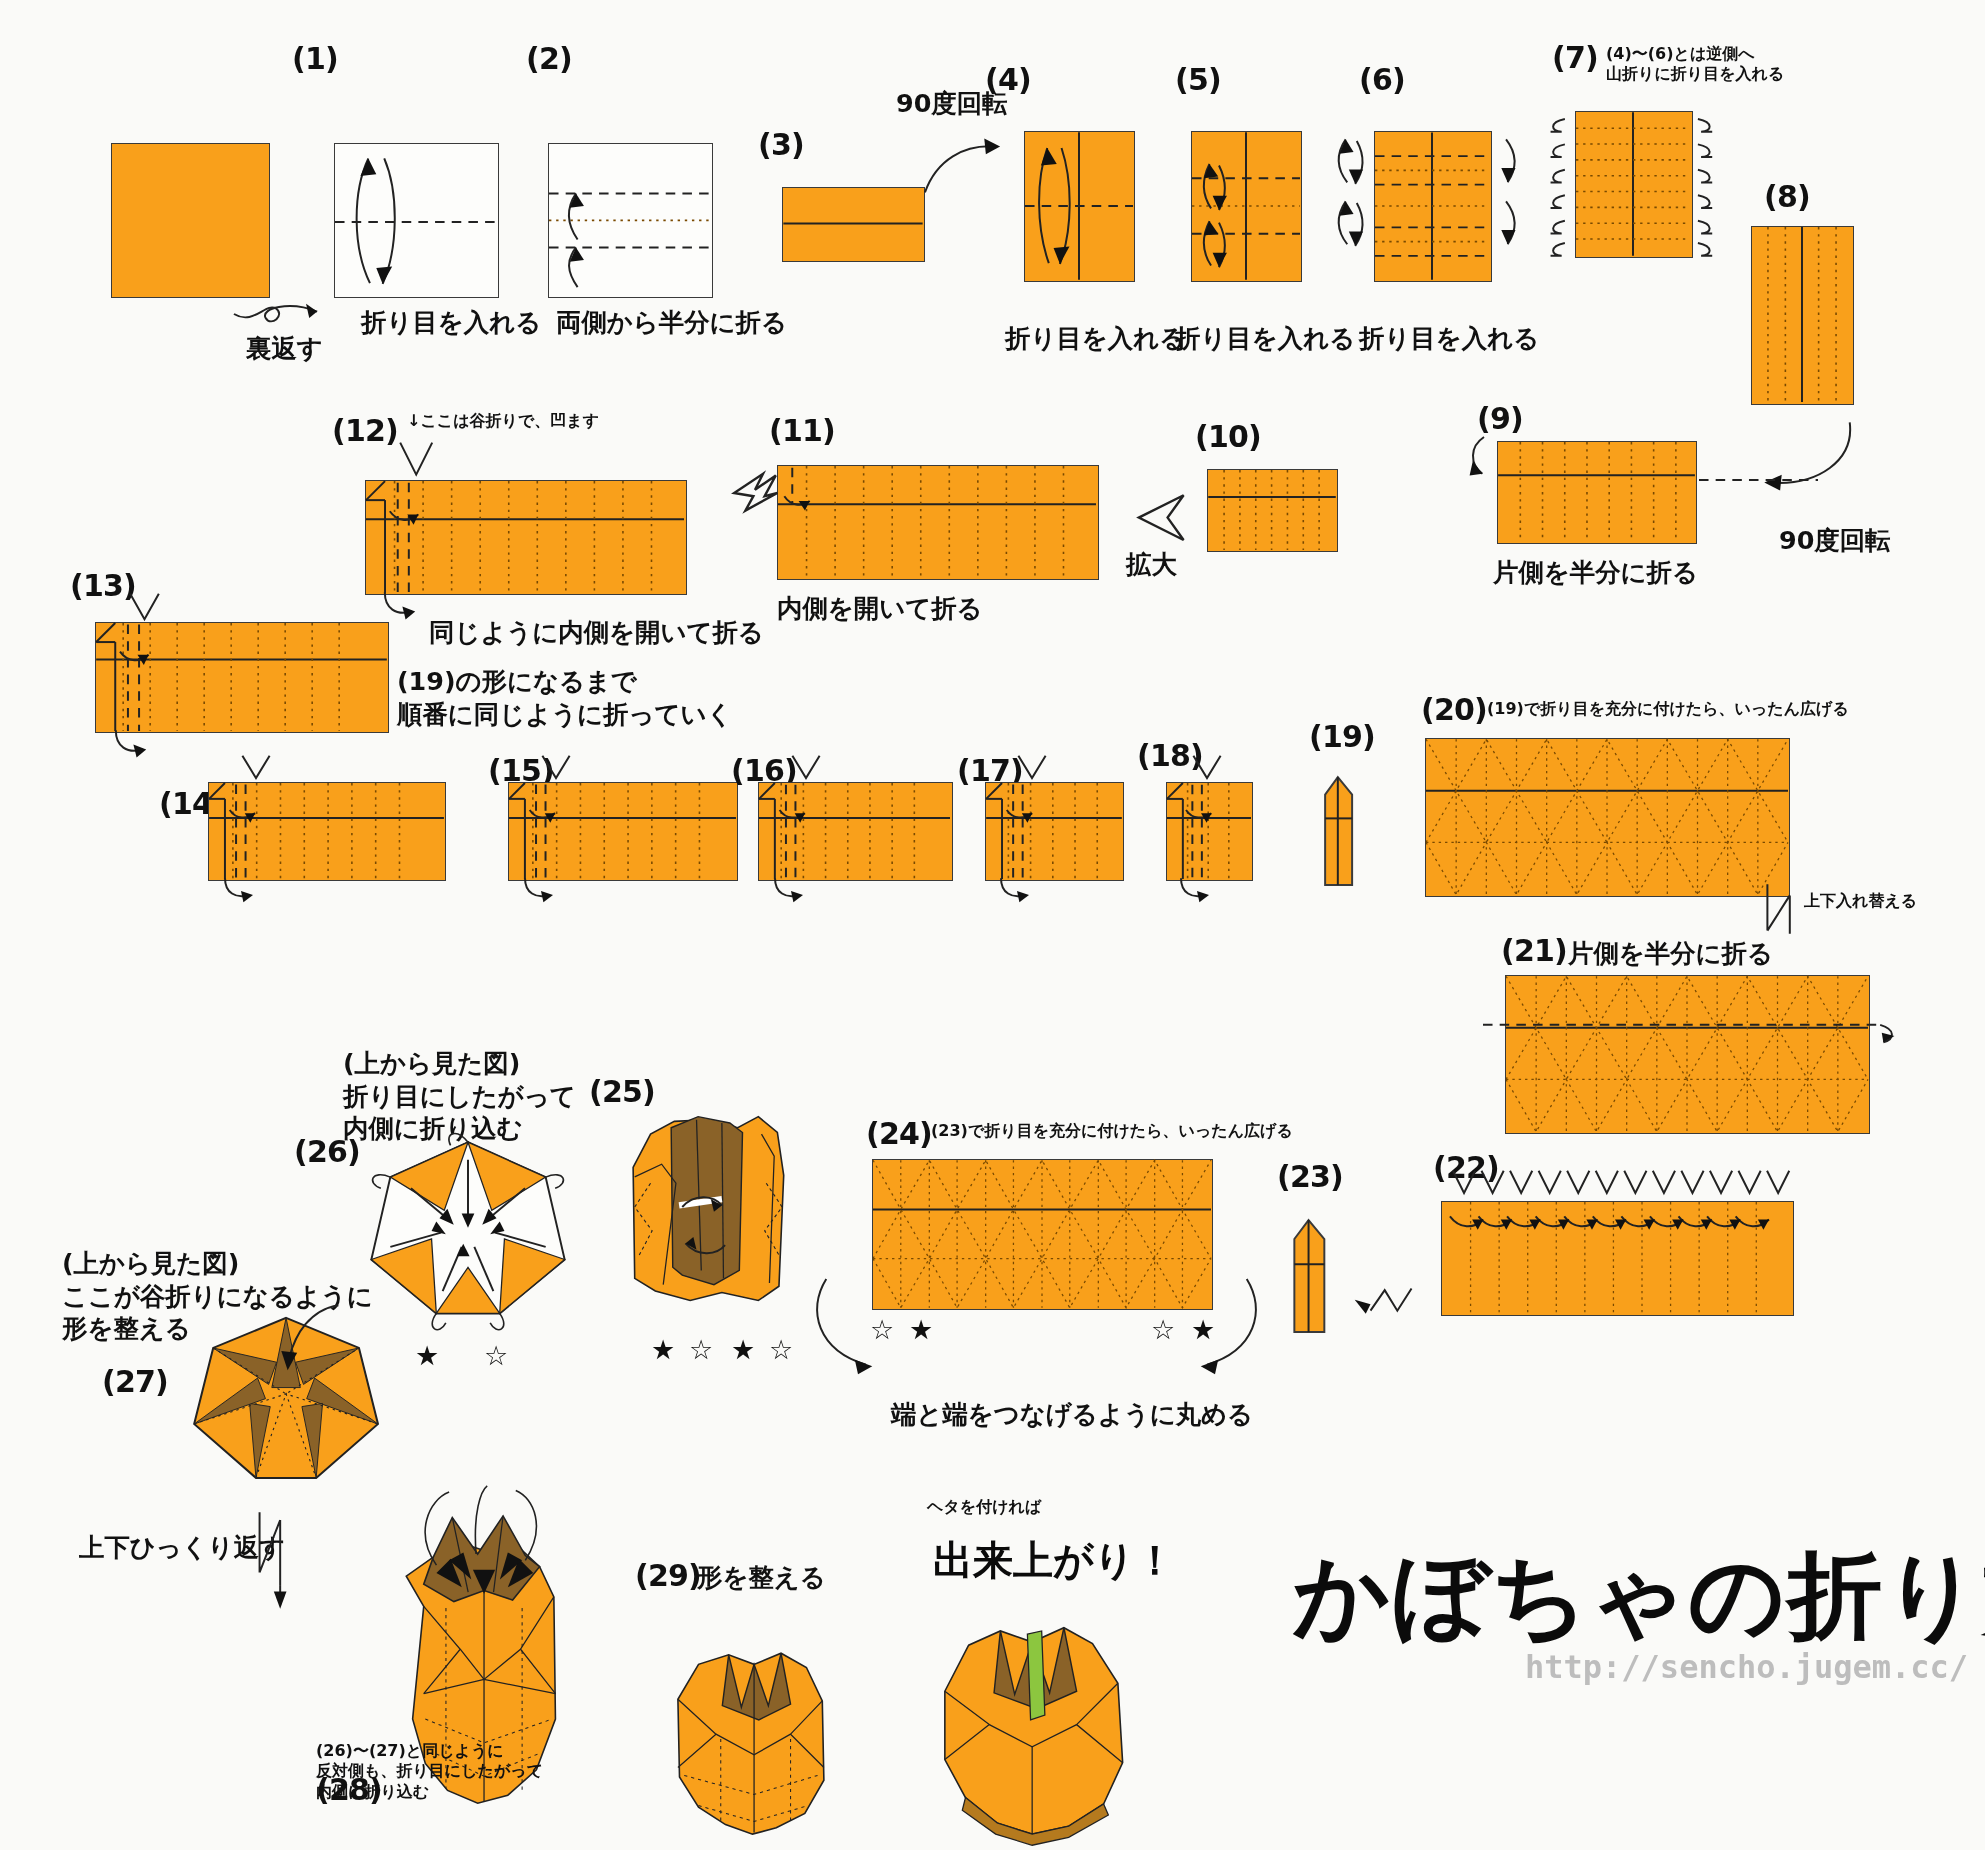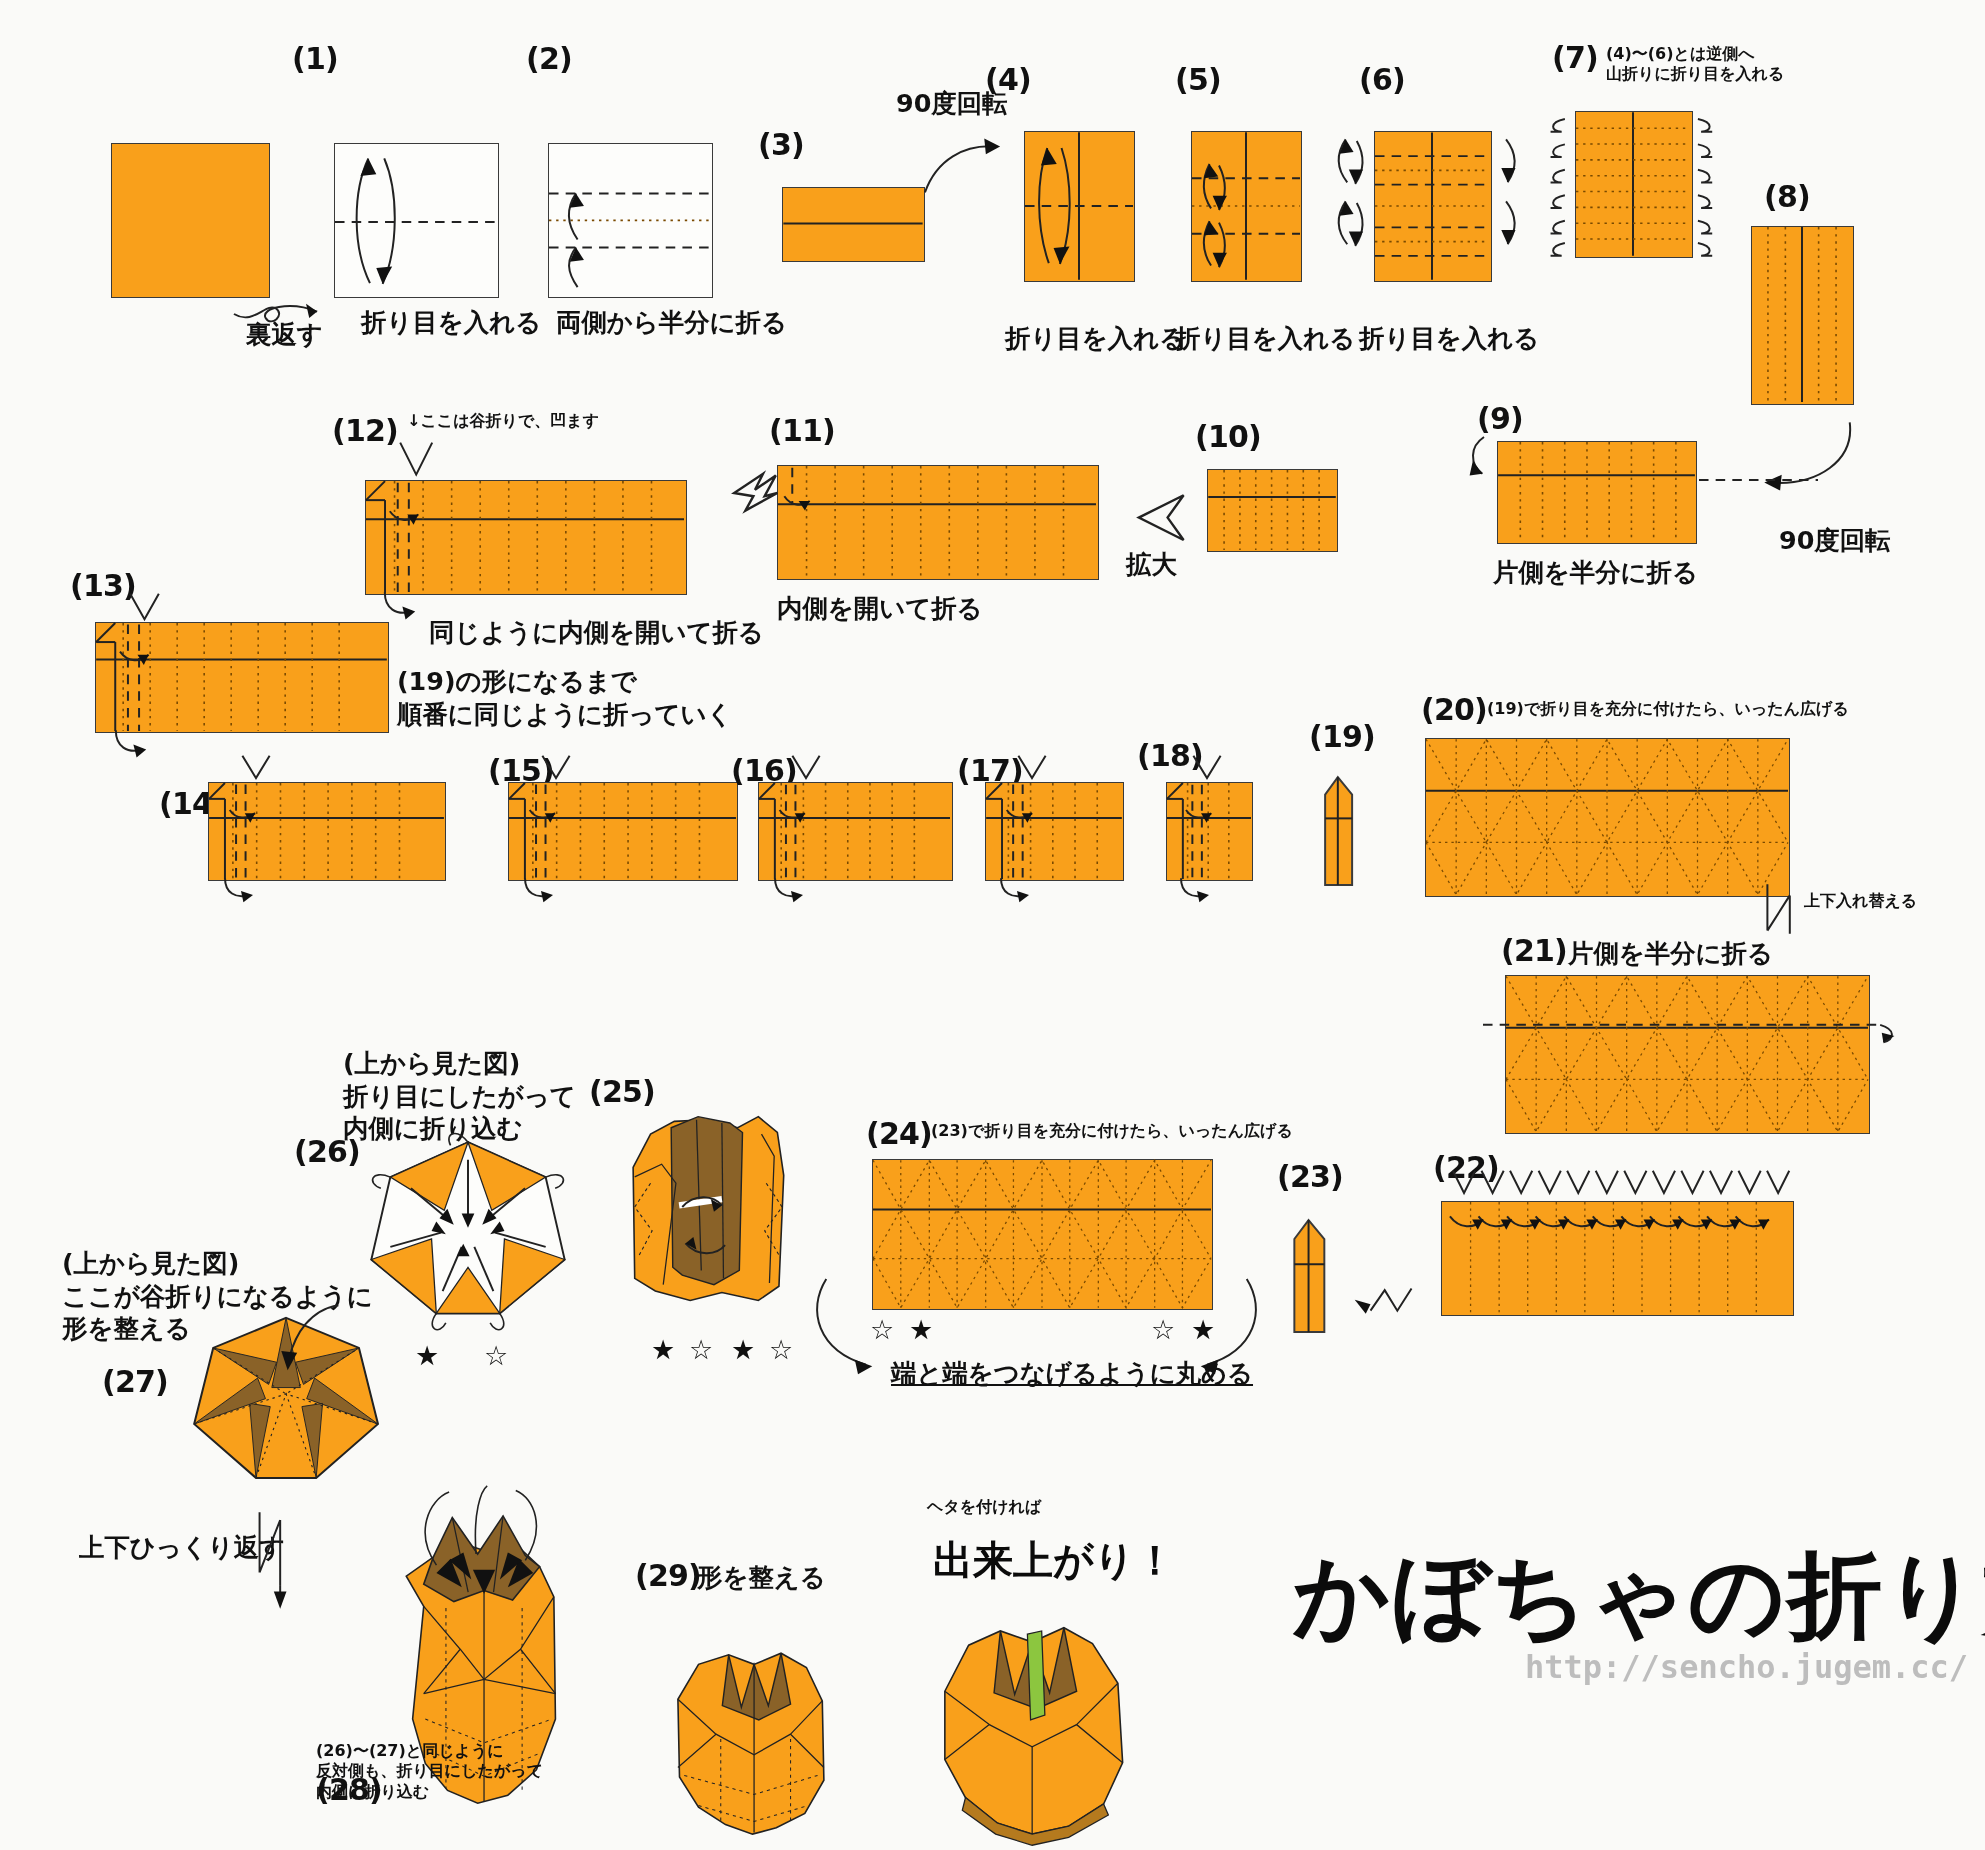--- a/index.html
+++ b/index.html
@@ -64,21 +64,21 @@
 <body>
 
 <div class="stage">
 
   <div class="paper" style="left:111px;top:143px;width:159px;height:155px;"></div>
 
   <svg class="abs" style="left:230px;top:294px;width:103px;height:40px;" viewBox="0 0 130 50" width="103" height="40">
     <path class="solid" d="M5,25 C30,40 45,10 58,18 C70,26 52,42 45,30 C38,18 75,8 110,22"></path>
     <path d="M110,22 L96,12 L100,30 Z" fill="#111"></path>
   </svg>
-  <div class="abs cap" style="left:246px;top:318px;">裏返す</div>
+  <div class="abs cap" style="left:246px;top:332px;">裏返す</div>
 
   <div class="abs num" style="left:292px;top:41px;">(1)</div>
   <div class="paperw" style="left:334px;top:143px;width:165px;height:155px;">
     <svg style="position:absolute;left:0;top:0;width:162px;height:152px;" viewBox="0 0 204 191" width="162" height="152">
       <line class="dash" x1="0" y1="98" x2="204" y2="98"></line>
       <path class="solid" d="M44,175 C22,130 22,60 42,18"></path>
       <path d="M42,18 L32,40 L52,38 Z" fill="#111"></path>
       <path class="solid" d="M62,18 C80,60 80,130 60,176"></path>
       <path d="M60,176 L72,154 L52,156 Z" fill="#111"></path>
     </svg>
@@ -656,21 +656,21 @@
   <div class="abs" style="left:870px;top:1314px;font-size:27px;color:#111;">☆</div>
   <div class="abs" style="left:909px;top:1314px;font-size:27px;color:#111;">★</div>
   <div class="abs" style="left:1151px;top:1314px;font-size:27px;color:#111;">☆</div>
   <div class="abs" style="left:1191px;top:1314px;font-size:27px;color:#111;">★</div>
   <svg class="abs" style="left:802px;top:1271px;width:469px;height:119px;" viewBox="0 0 590 150" width="469" height="119">
     <path class="solid" d="M30,10 C5,50 20,100 80,118"></path>
     <path d="M88,120 L66,112 L70,130 Z" fill="#111"></path>
     <path class="solid" d="M560,10 C585,50 570,100 510,118"></path>
     <path d="M502,120 L524,112 L520,130 Z" fill="#111"></path>
   </svg>
-  <div class="abs cap" style="left:891px;top:1357px;text-decoration:underline;">端と端をつなげるように丸める</div>
+  <div class="abs cap" style="left:891px;top:1398px;">端と端をつなげるように丸める</div>
 
   <div class="abs num" style="left:589px;top:1074px;">(25)</div>
   <svg class="abs" style="left:603px;top:1088px;width:214px;height:238px;" viewBox="0 0 270 300" width="214" height="238">
     <path d="M38,100 L60,58 L90,42 L130,40 L170,50 L196,36 L220,56 L228,110 L222,250 L196,268 L150,258 L110,268 L66,256 L40,240 Z" fill="#f9a01b" stroke="#222" stroke-width="2"></path>
     <path d="M86,50 L120,36 L160,44 L176,56 L172,230 L140,248 L100,236 L88,226 Z" fill="#8a6228" stroke="#222" stroke-width="1.8"></path>
     <path d="M118,40 L124,230" stroke="#222" stroke-width="1.6" fill="none"></path>
     <path d="M150,44 L152,240" stroke="#222" stroke-width="1.6" fill="none"></path>
     <path d="M40,112 L74,96 L92,120 L76,248" stroke="#222" stroke-width="1.6" fill="none"></path>
     <path d="M200,58 L216,86 L210,246" stroke="#222" stroke-width="1.6" fill="none"></path>
     <path d="M60,120 L40,150 L62,180 L44,214" stroke="#222" stroke-width="1.4" fill="none" stroke-dasharray="4 4"></path>

